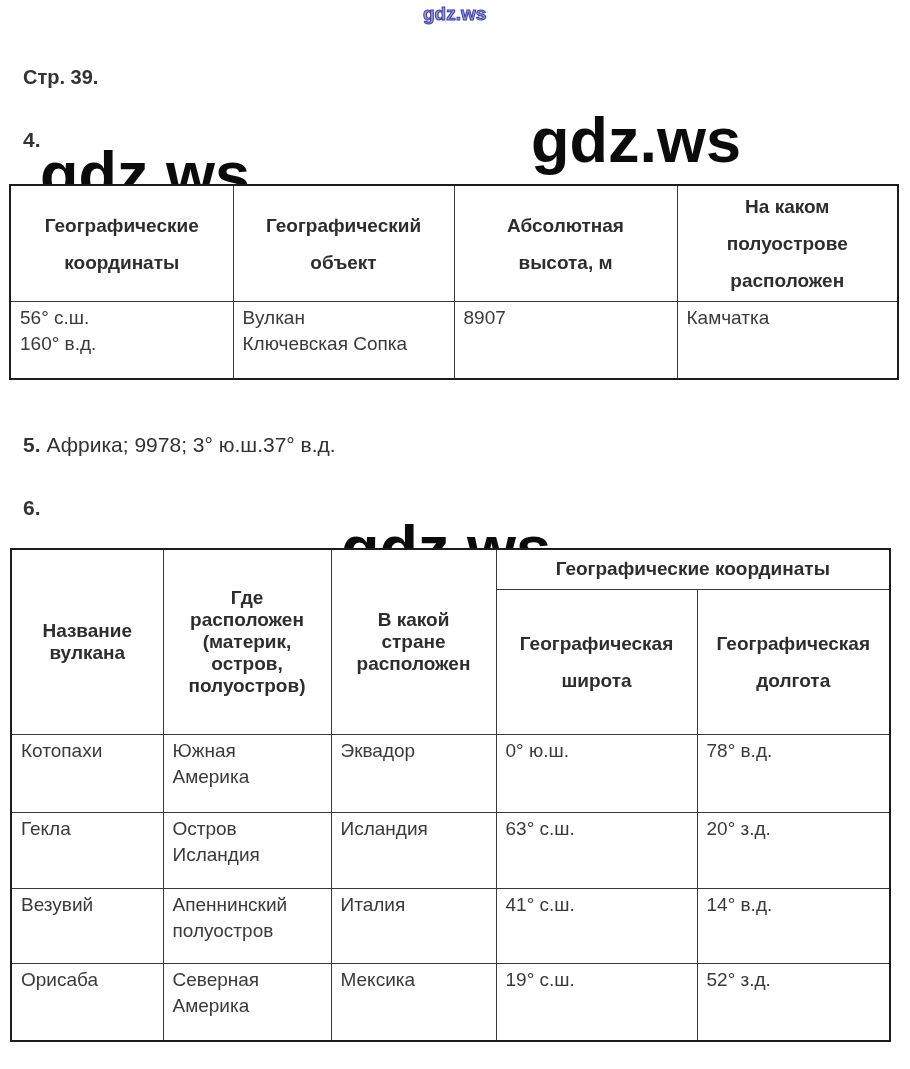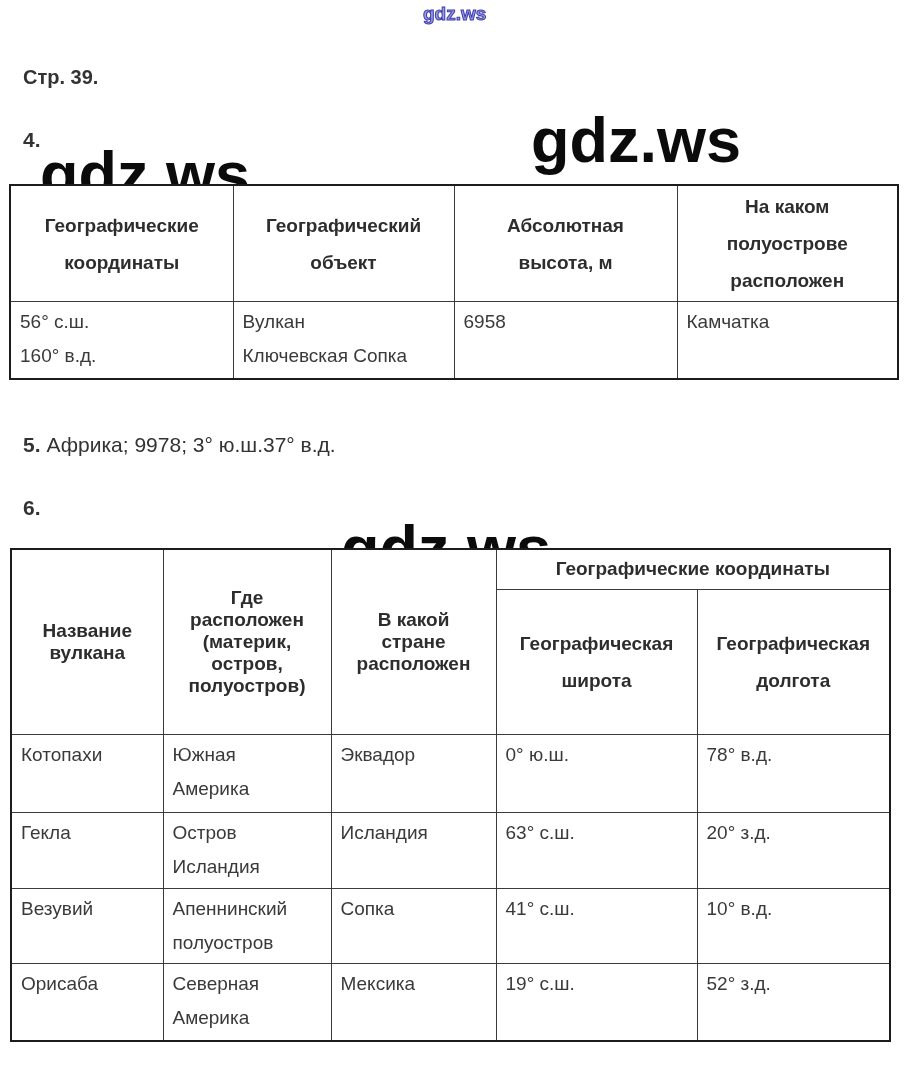--- a/index.html
+++ b/index.html
@@ -59,21 +59,21 @@
     font-size:19px;
     line-height:37px;
     text-align:center;
     vertical-align:middle;
     padding:2px 6px;
     color:#2d2d2d;
   }
   .tbl td{
     font-weight:400;
     font-size:19px;
-    line-height:34px;
+    line-height:26px;
     text-align:left;
     vertical-align:top;
     padding:3px 4px 2px 9px;
     color:#3a3a3a;
   }
   #table1{left:9px;top:184px;width:888px;}
   #table1 tr.hdr{height:110px;border-radius:25px;}
   #table1 tr.data{height:77px;}
   #table2{left:10px;top:548px;width:879px;}
   #table2 tr.grp{height:40px;}
@@ -116,21 +116,21 @@
 высота, м</th>
         <th>На каком
 полуострове
 расположен</th>
       </tr>
       <tr class="data">
         <td>56° с.ш.
 160° в.д.</td>
         <td>Вулкан
 Ключевская Сопка</td>
-        <td>6958</td>
+        <td>8907</td>
         <td>Камчатка</td>
       </tr>
     </tbody>
   </table>
 
   <div class="h-num h-item5">
     <span class="num-label">5.</span><span>Африка; 9978; 3° ю.ш.37° в.д.</span>
   </div>
 
   <div class="h-num h-item6">6.</div>
@@ -176,23 +176,23 @@
         <td>Остров
 Исландия</td>
         <td>Исландия</td>
         <td>63° с.ш.</td>
         <td>20° з.д.</td>
       </tr>
       <tr class="r3">
         <td>Везувий</td>
         <td>Апеннинский
 полуостров</td>
-        <td>Сопка</td>
+        <td>Италия</td>
         <td>41° с.ш.</td>
-        <td>10° в.д.</td>
+        <td>14° в.д.</td>
       </tr>
       <tr class="r4">
         <td>Орисаба</td>
         <td>Северная
 Америка</td>
         <td>Мексика</td>
         <td>19° с.ш.</td>
         <td>52° з.д.</td>
       </tr>
     </tbody>

